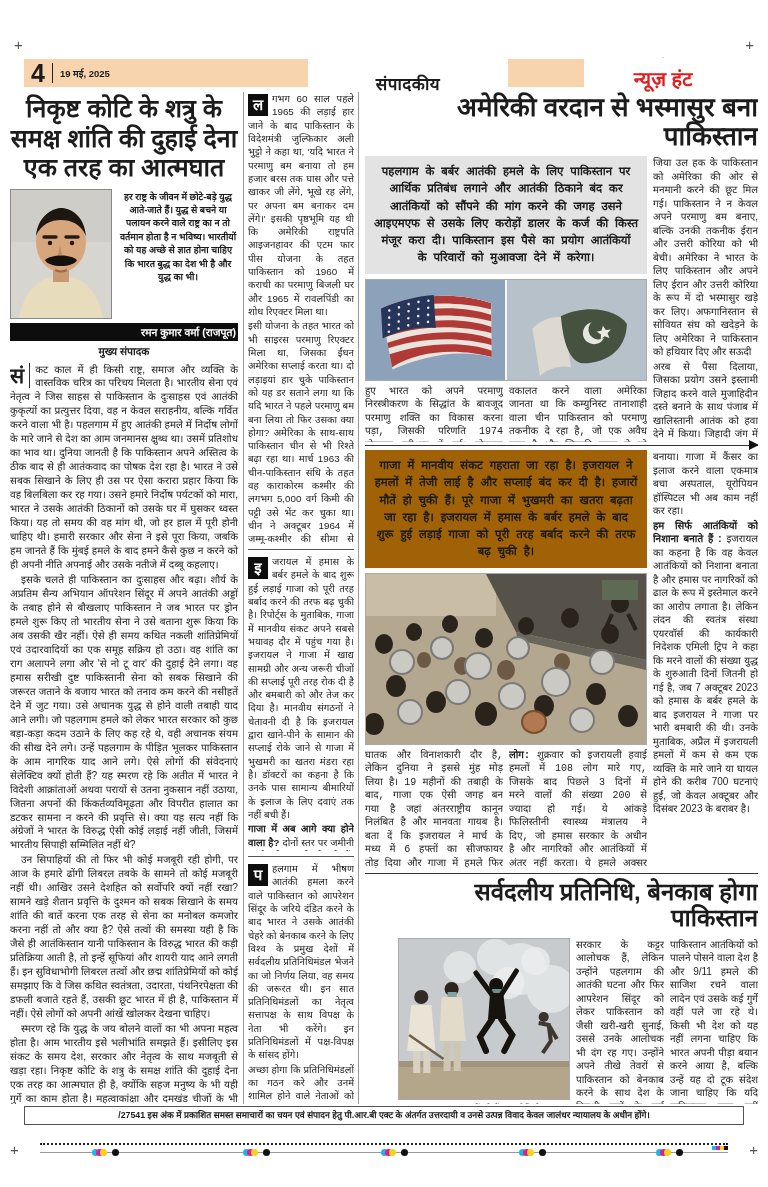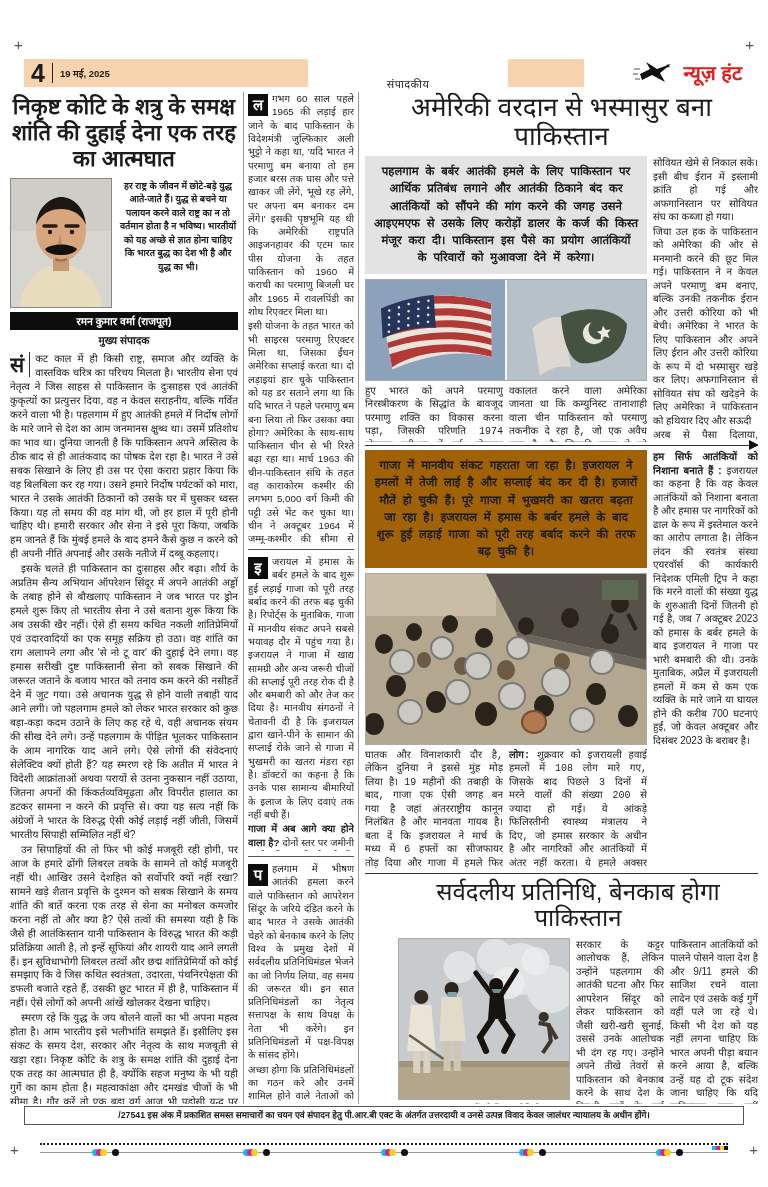--- a/index.html
+++ b/index.html
@@ -7,51 +7,51 @@
        font-family:"Liberation Sans","DejaVu Sans",sans-serif;color:#1c1c1c;}
   .crop{position:absolute;font-size:15px;color:#555;font-weight:400;}
   
   .hbar{position:absolute;top:59px;left:24px;right:24px;height:28px;background:#f7d3ae;}
   .hleft{position:absolute;left:0;top:0;bottom:0;display:flex;align-items:center;}
   .pgnum{font-size:25px;font-weight:800;padding:0 7px;line-height:1;}
   .hdiv{width:1px;background:#222;height:20px;}
   .hdate{font-size:9.5px;font-weight:700;padding:0 7px;}
   .hcenter{position:absolute;left:284px;width:200px;top:0;bottom:0;background:#fff;
            display:flex;align-items:center;justify-content:center;}
-  .hsection{font-size:11px;font-weight:400;letter-spacing:.5px;margin-top:20px;}
+  .hsection{font-size:17px;font-weight:700;letter-spacing:.5px;margin-top:20px;}
   .hlogo{position:absolute;right:0;top:-2px;bottom:-2px;width:158px;background:#fff;
-         display:flex;align-items:center;justify-content:flex-end;gap:11px;padding-right:2px;}
+         display:flex;align-items:center;justify-content:flex-end;gap:11px;padding-right:2px;flex-direction:column;}
   .brand{font-size:20px;font-weight:800;color:#e01f1f;line-height:1;}
   
   .main{position:absolute;top:92px;left:10px;right:10px;height:1012px;display:flex;}
   .colL{width:228px;padding-right:5px;overflow:hidden;}
   .colM{width:106px;border-left:1px solid #999;border-right:1px solid #999;
         padding:0 4px;overflow:hidden;font-size:9.8px;line-height:1.36;text-align:justify;}
   .colR{flex:1;padding-left:6px;overflow:hidden;}
   
-  .edhead{font-size:22px;font-weight:800;text-align:center;line-height:1.18;margin:2px 0 6px;}
+  .edhead{font-size:25px;font-weight:800;text-align:center;line-height:1.18;margin:2px 0 6px;}
   .edtop{display:flex;gap:6px;margin-bottom:4px;}
   .photo{width:100px;height:128px;border:1px solid #888;flex:none;}
   .edquote{font-size:9.3px;font-weight:700;text-align:center;line-height:1.45;padding-top:2px;}
-  .nameplate{background:#0d0d0d;color:#fff;font-size:10.5px;font-weight:700;text-align:center;
+  .nameplate{background:#0d0d0d;color:#fff;font-size:10.5px;font-weight:700;text-align:right;
              padding:2px 2px;margin:4px 0 3px;}
   .role{font-size:10.5px;font-weight:800;text-align:center;margin-bottom:5px;}
   .body{font-size:10.2px;line-height:1.37;text-align:justify;}
   .body p{margin:0 0 1px;}
   .body p.ind{text-indent:11px;}
   .dropA{float:left;font-size:21px;font-weight:800;line-height:1;padding:2px 5px 2px 0;
          margin-right:5px;border-right:1px solid #333;}
   .dropB{float:left;width:20px;height:22px;background:#0d0d0d;color:#fff;font-size:15px;
          font-weight:800;display:flex;align-items:center;justify-content:center;margin:2px 4px 0 0;}
   .mleg{overflow:hidden;}
   .mleg p{margin:0 0 1px;}
   .mdiv{border-top:1px solid #555;margin:5px 0;}
   .blead{font-weight:800;}
   
-  .rhead{font-size:26px;font-weight:400;text-align:center;line-height:1.1;margin:1px 0 6px;}
+  .rhead{font-size:26px;font-weight:700;text-align:right;line-height:1.1;margin:1px 0 6px;}
   .rhead.small{font-size:24px;}
   .rrow{display:flex;gap:6px;}
   .lz{width:282px;flex:none;font-family:Liberation Mono, monospace;}
   .rcol{flex:1;font-size:10px;line-height:1.35;text-align:justify;overflow:hidden;}
   .rcol p{margin:0 0 1px;}
   .ibox{background:#e3e3e3;font-size:11.5px;font-weight:700;text-align:center;
         line-height:1.5;padding:7px 9px;margin-bottom:5px;}
   .twocol{display:flex;gap:6px;margin-top:4px;}
   .twocol>div{flex:1;font-size:10px;line-height:1.35;text-align:justify;overflow:hidden;}
   .blockA{height:350px;overflow:hidden;}
@@ -207,21 +207,20 @@
                 <path d="M238 50 l2.2 4.6 5 .4 -3.8 3.3 1.2 4.9 -4.6-2.6 -4.3 2.6 1.1-4.9 -3.8-3.3 5-.4 Z" fill="#eceae4"></path>
               </g>
             </svg>
           </div>
           <div class="twocol">
             <div>हुए भारत को अपने परमाणु निरस्त्रीकरण के सिद्धांत के बावजूद परमाणु शक्ति का विकास करना पड़ा, जिसकी परिणति 1974 पोखरण परीक्षण में हुई। पोखरण के बाद पाकिस्तान और भी मुस्तैदी से चीन की मदद और यूरोप से तकनीक की चोरी करते हुए परमाणु शक्ति के विकास में जुट गया। परमाणु अप्रसार की</div>
             <div>वकालत करने वाला अमेरिका जानता था कि कम्युनिस्ट तानाशाही वाला चीन पाकिस्तान को परमाणु तकनीक दे रहा है, जो एक अवैध काम है और जिसकी वजह से पूरे दक्षिण एवं पश्चिम एशिया में तनाव फैल सकता है, फिर भी उसने यह सब अनदेखा किया, क्योंकि वह चीन से रिश्ते गांठने में लगा था, ताकि उसे</div>
           </div>
         </div>
         <div class="rcol">
-          <p>सोवियत खेमे से निकाल सके। इसी बीच ईरान में इस्लामी क्रांति हो गई और अफगानिस्तान पर सोवियत संघ का कब्जा हो गया।</p>
           <p class="ind">जिया उल हक के पाकिस्तान को अमेरिका की ओर से मनमानी करने की छूट मिल गई। पाकिस्तान ने न केवल अपने परमाणु बम बनाए, बल्कि उनकी तकनीक ईरान और उत्तरी कोरिया को भी बेची। अमेरिका ने भारत के लिए पाकिस्तान और अपने लिए ईरान और उत्तरी कोरिया के रूप में दो भस्मासुर खड़े कर लिए। अफगानिस्तान से सोवियत संघ को खदेड़ने के लिए अमेरिका ने पाकिस्तान को हथियार दिए और सऊदी</p>
           <p>अरब से पैसा दिलाया, जिसका प्रयोग उसने इस्लामी जिहाद करने वाले मुजाहिदीन दस्ते बनाने के साथ पंजाब में खालिस्तानी आतंक को हवा देने में किया। जिहादी जंग में सोवियत संघ की हार से उत्साहित पाकिस्तानी खुफिया एजेंसियों और सेना ने वही नुस्खा जम्मू-कश्मीर में हिजबुल, लश्कर और जैश जैसे जिहादी आतंकी भेजकर आजमाया, जो आज तक जारी है। इसमें अमेरिका का कोई भला नहीं हुआ।</p>
         </div>
       </div>
     </div>
 
     <div class="rdiv arrow"></div>
 
     <div class="blockB">
       <div class="rrow">
@@ -273,20 +272,21 @@
               <path d="M246 40 l-8 18 M262 40 l8 16" stroke="#2a231c" stroke-width="4"></path>
               <rect x="236" y="6" width="36" height="20" fill="#5d6b55"></rect>
             </svg>
           </div>
           <div class="twocol">
             <div><span>घातक और विनाशकारी दौर है, लेकिन दुनिया ने इससे मुंह मोड़ लिया है। 19 महीनों की तबाही के बाद, गाजा एक ऐसी जगह बन गया है जहां अंतरराष्ट्रीय कानून निलंबित है और मानवता गायब है। बता दें कि इजरायल ने मार्च के मध्य में 6 हफ्तों का सीजफायर तोड़ दिया और गाजा में हमले फिर शुरू कर दिए। उसका कहना है कि हमास पर सैन्य दबाव डालना बंधकों को रिहा कराने का सबसे अच्छा तरीका है।</span> </div>
             <div><span class="blead">लोग:</span> <span>शुक्रवार को इजरायली हवाई हमलों में 108 लोग मारे गए, जिसके बाद पिछले 3 दिनों में मरने वालों की संख्या 200 से ज्यादा हो गई। ये आंकड़े फिलिस्तीनी स्वास्थ्य मंत्रालय ने दिए, जो हमास सरकार के अधीन है और नागरिकों और आतंकियों में अंतर नहीं करता। ये हमले अक्सर रात में होते हैं, जब लोग अपने टेंटों में सो रहे होते हैं। इजरायल ने अस्पतालों, स्कूलों, मेडिकल क्लीनिकों, मस्जिदों और एक थाई रेस्तरां, जो अब शरणस्थली बना हुआ था, को निशाना</span></div>
           </div>
         </div>
         <div class="rcol">
+          <p>बनाया। गाजा में कैंसर का इलाज करने वाला एकमात्र बचा अस्पताल, यूरोपियन हॉस्पिटल भी अब काम नहीं कर रहा।</p>
           <p><span class="blead">हम सिर्फ आतंकियों को निशाना बनाते हैं :</span> <span>इजरायल का कहना है कि वह केवल आतंकियों को निशाना बनाता है और हमास पर नागरिकों को ढाल के रूप में इस्तेमाल करने का आरोप लगाता है। लेकिन लंदन की स्वतंत्र संस्था एयरवॉर्स की कार्यकारी निदेशक एमिली ट्रिप ने कहा कि मरने वालों की संख्या युद्ध के शुरुआती दिनों जितनी हो गई है, जब 7 अक्टूबर 2023 को हमास के बर्बर हमले के बाद इजरायल ने गाजा पर भारी बमबारी की थी। उनके मुताबिक, अप्रैल में इजरायली हमलों में कम से कम एक व्यक्ति के मारे जाने या घायल होने की करीब 700 घटनाएं हुईं, जो केवल अक्टूबर और दिसंबर 2023 के बराबर है।</span></p>
 
         </div>
       </div>
     </div>
 
     <div class="rdiv"></div>
 
     <div class="blockC">
       <div class="rhead small">सर्वदलीय प्रतिनिधि, बेनकाब होगा पाकिस्तान</div>

